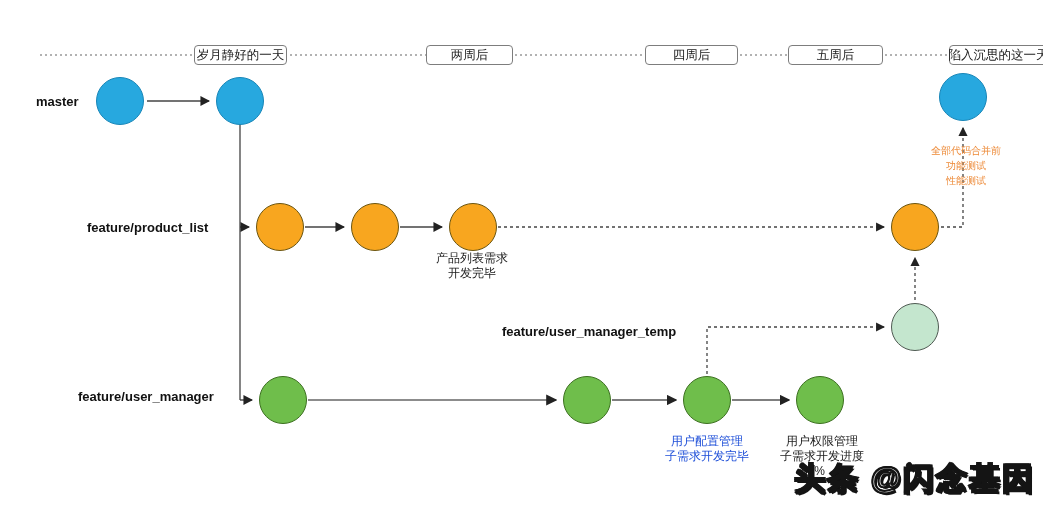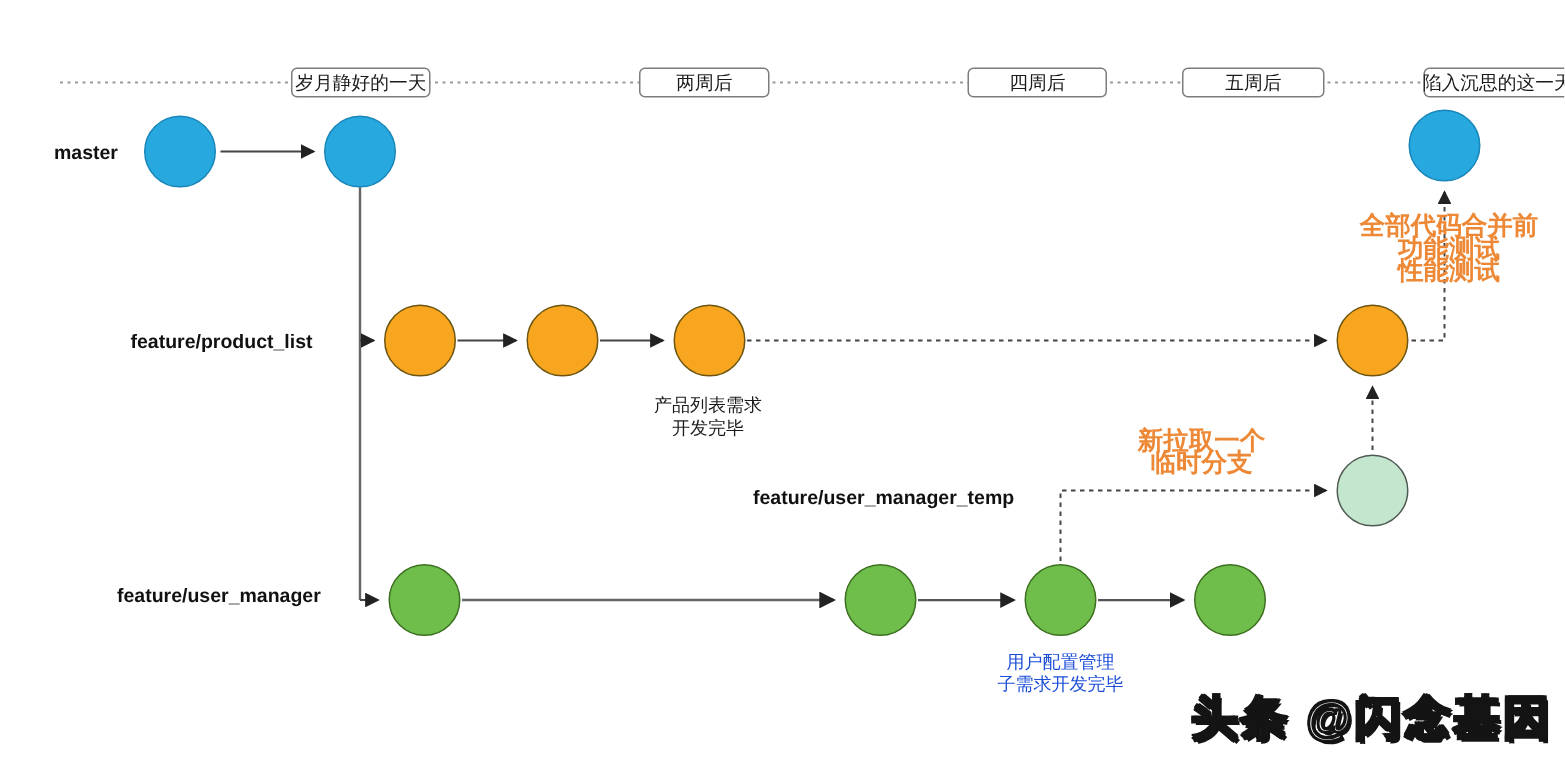--- a/index.html
+++ b/index.html
@@ -54,22 +54,22 @@
   .annotation {
     position: absolute;
     z-index: 3;
     font-size: 12px;
     line-height: 15px;
     color: #1a1a1a;
     text-align: center;
     white-space: nowrap;
   }
   .annotation.orange-note {
-    font-weight: bold;
-    font-size: 17px;
+    font-weight: normal;
+    font-size: 10px;
     line-height: 15px;
   }
   .annotation span { display: block; }
   .watermark {
     position: absolute;
     z-index: 4;
     right: 8px;
     top: 458px;
     font-size: 31px;
     font-weight: 900;
@@ -138,33 +138,34 @@
   <div class="node orange" style="left: 256px; top: 203px; background-color: rgb(248, 166, 31);"></div>
   <div class="node orange" style="left: 351px; top: 203px; background-color: rgb(248, 166, 31);"></div>
   <div class="node orange" style="left: 449px; top: 203px; background-color: rgb(248, 166, 31);"></div>
   <div class="node orange" style="left: 891px; top: 203px; background-color: rgb(248, 166, 31);"></div>
   <div class="node green" style="left: 259px; top: 376px; background-color: rgb(111, 190, 75);"></div>
   <div class="node green" style="left: 563px; top: 376px; background-color: rgb(111, 190, 75);"></div>
   <div class="node green" style="left: 683px; top: 376px; background-color: rgb(111, 190, 75);"></div>
   <div class="node green" style="left: 796px; top: 376px; background-color: rgb(111, 190, 75);"></div>
   <div class="node lgreen" style="left: 891px; top: 303px; background-color: rgb(196, 230, 206);"></div>
 
-  <div class="annotation" style="left: 410px; top: 251px; width: 124px; color: rgb(26, 26, 26); margin-top: 12px;">
+  <div class="annotation" style="left: 410px; top: 251px; width: 124px; color: rgb(26, 26, 26);">
     <span>产品列表需求</span>
     <span>开发完毕</span>
   </div>
   <div class="annotation" style="left: 637px; top: 434px; width: 140px; color: #1d4ed8;">
     <span>用户配置管理</span>
     <span>子需求开发完毕</span>
   </div>
+  <div class="annotation" style="left: 752px; top: 434px; width: 140px; color: rgb(26, 26, 26);">
+    <span>用户权限管理</span>
+    <span>子需求开发进度</span>
+    <span style="text-align:center; margin-right:18px;">50%</span>
+  </div>
 
-  <div class="annotation orange-note" style="left: 736px; top: 286px; width: 130px; color: rgb(237, 137, 54);">
-    <span>新拉取一个</span>
-    <span>临时分支</span>
-  </div>
   <div class="annotation orange-note" style="left: 901px; top: 143px; width: 130px; color: rgb(237, 137, 54);">
     <span>全部代码合并前</span>
     <span>功能测试</span>
     <span>性能测试</span>
   </div>
 
   <div class="watermark">头条 @闪念基因</div>
 
 </div>
 

